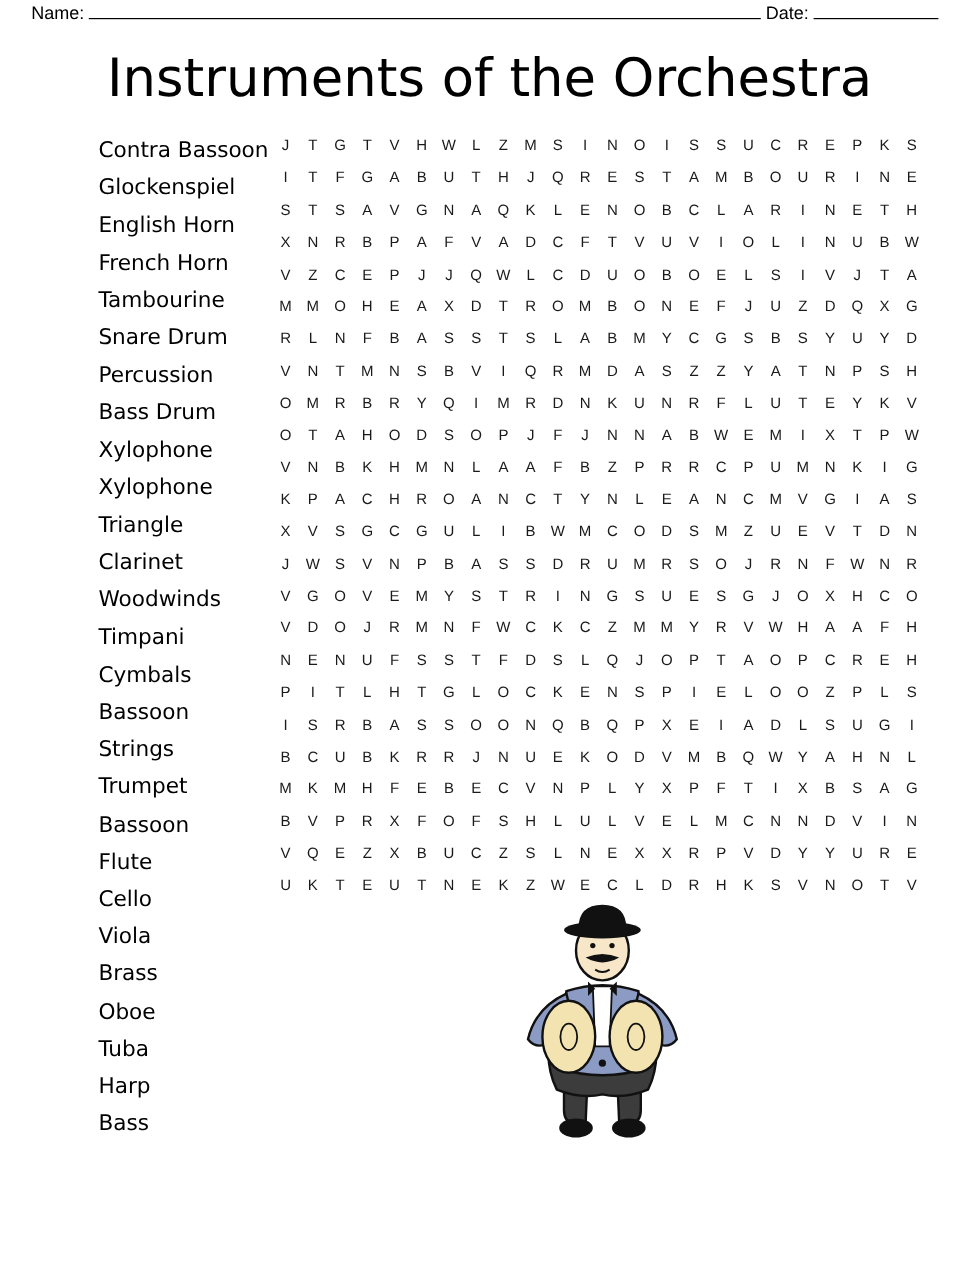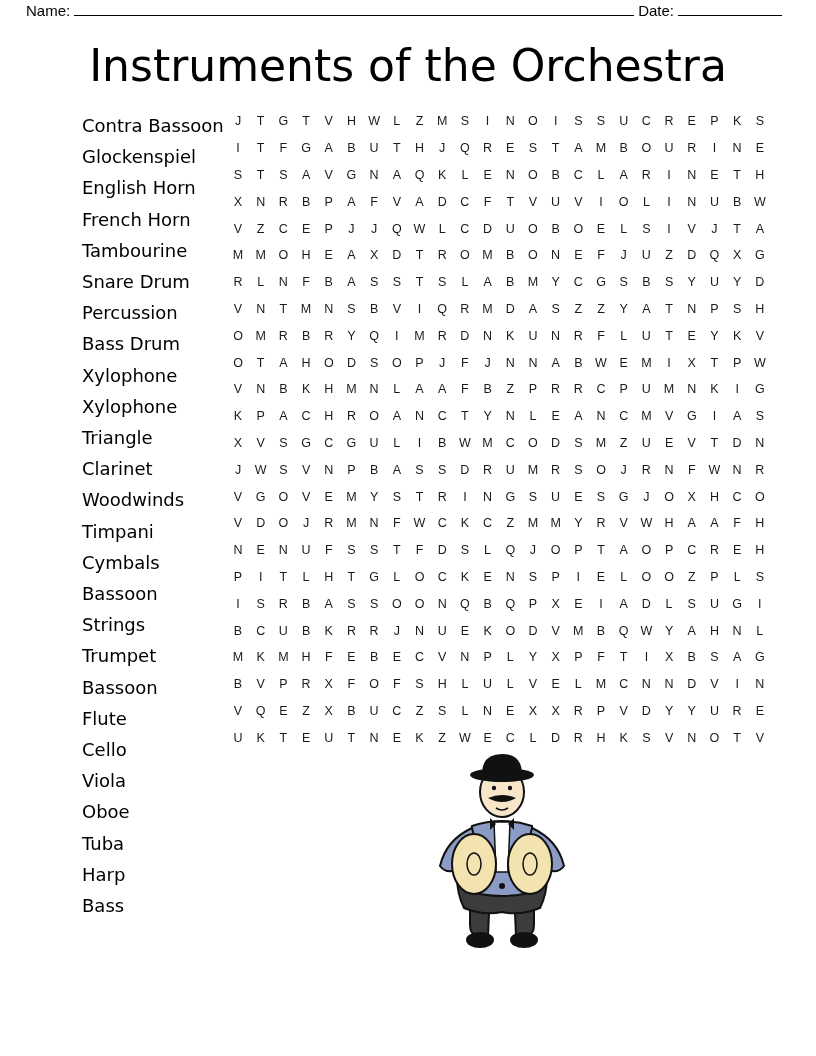--- a/index.html
+++ b/index.html
@@ -135,20 +135,21 @@
       <div class="word-item">Woodwinds</div>
       <div class="word-item">Timpani</div>
       <div class="word-item">Cymbals</div>
       <div class="word-item">Bassoon</div>
       <div class="word-item">Strings</div>
       <div class="word-item">Trumpet</div>
       <div class="word-item">Bassoon</div>
       <div class="word-item">Flute</div>
       <div class="word-item">Cello</div>
       <div class="word-item">Viola</div>
+      <div class="word-item">Brass</div>
       <div class="word-item">Oboe</div>
       <div class="word-item">Tuba</div>
       <div class="word-item">Harp</div>
       <div class="word-item">Bass</div>
     </div>
 
   <div class="grid">
       <div class="grid-row">
         <span class="grid-cell">J</span>
         <span class="grid-cell">T</span>

